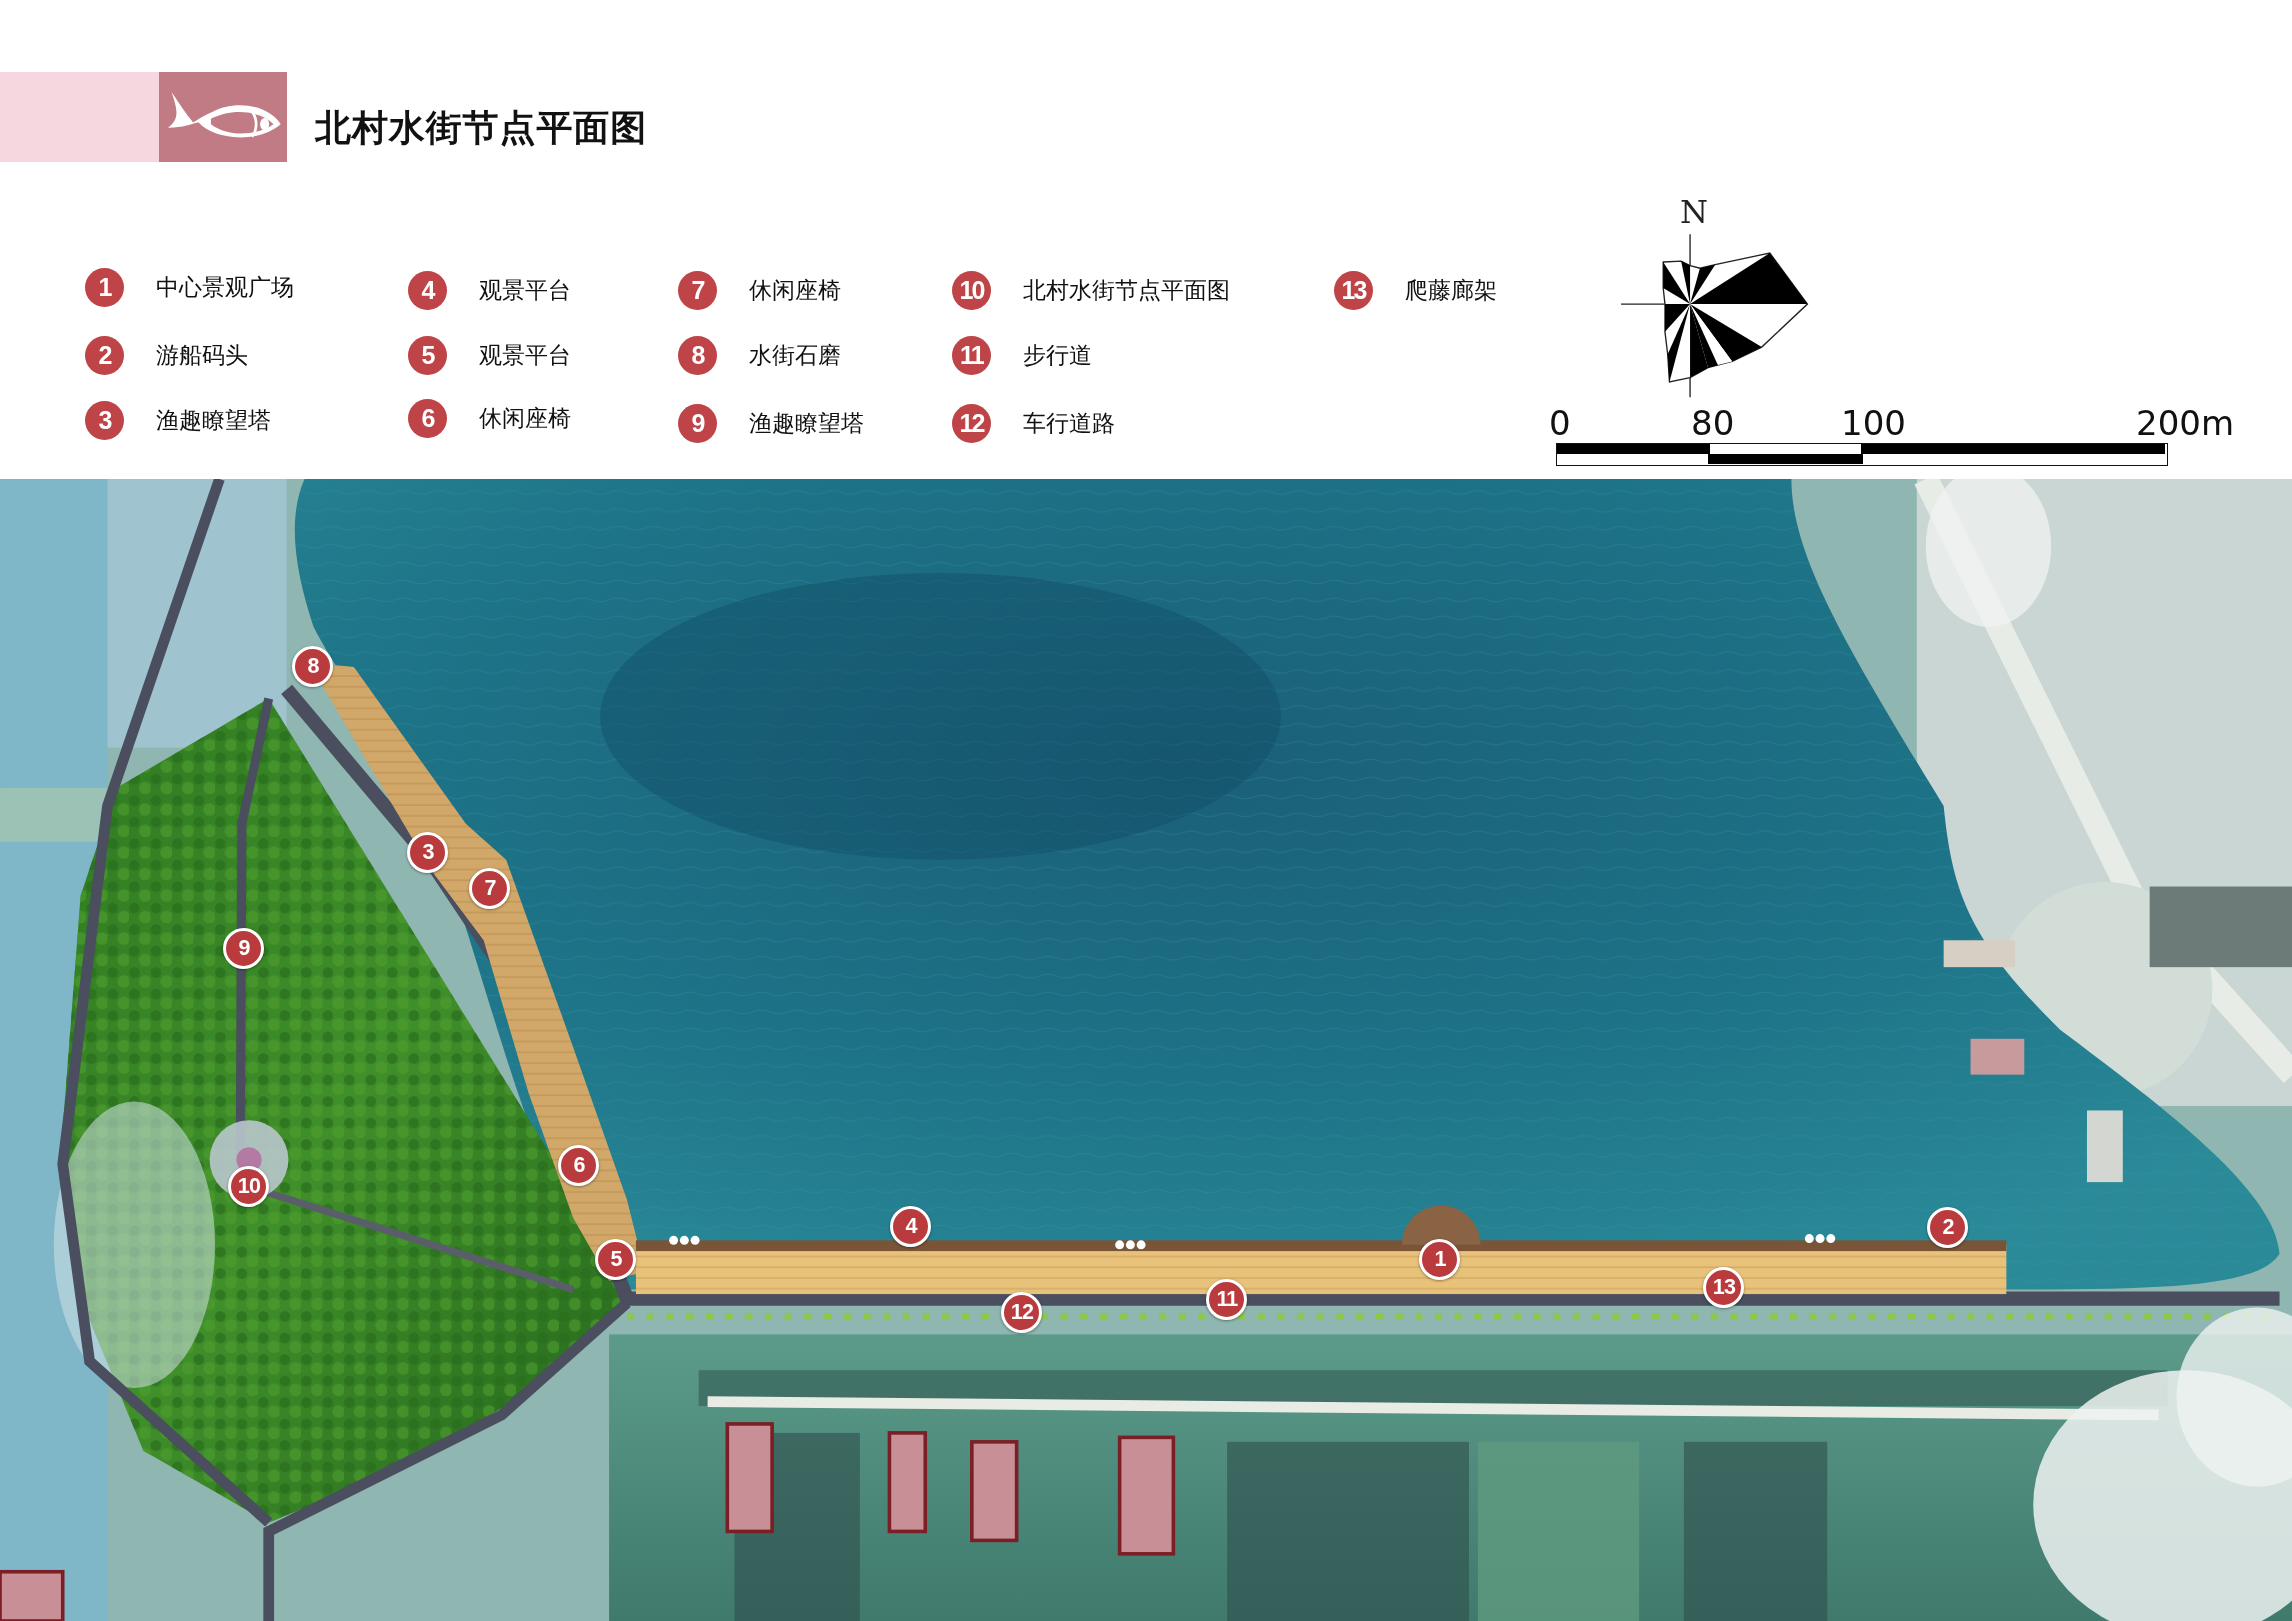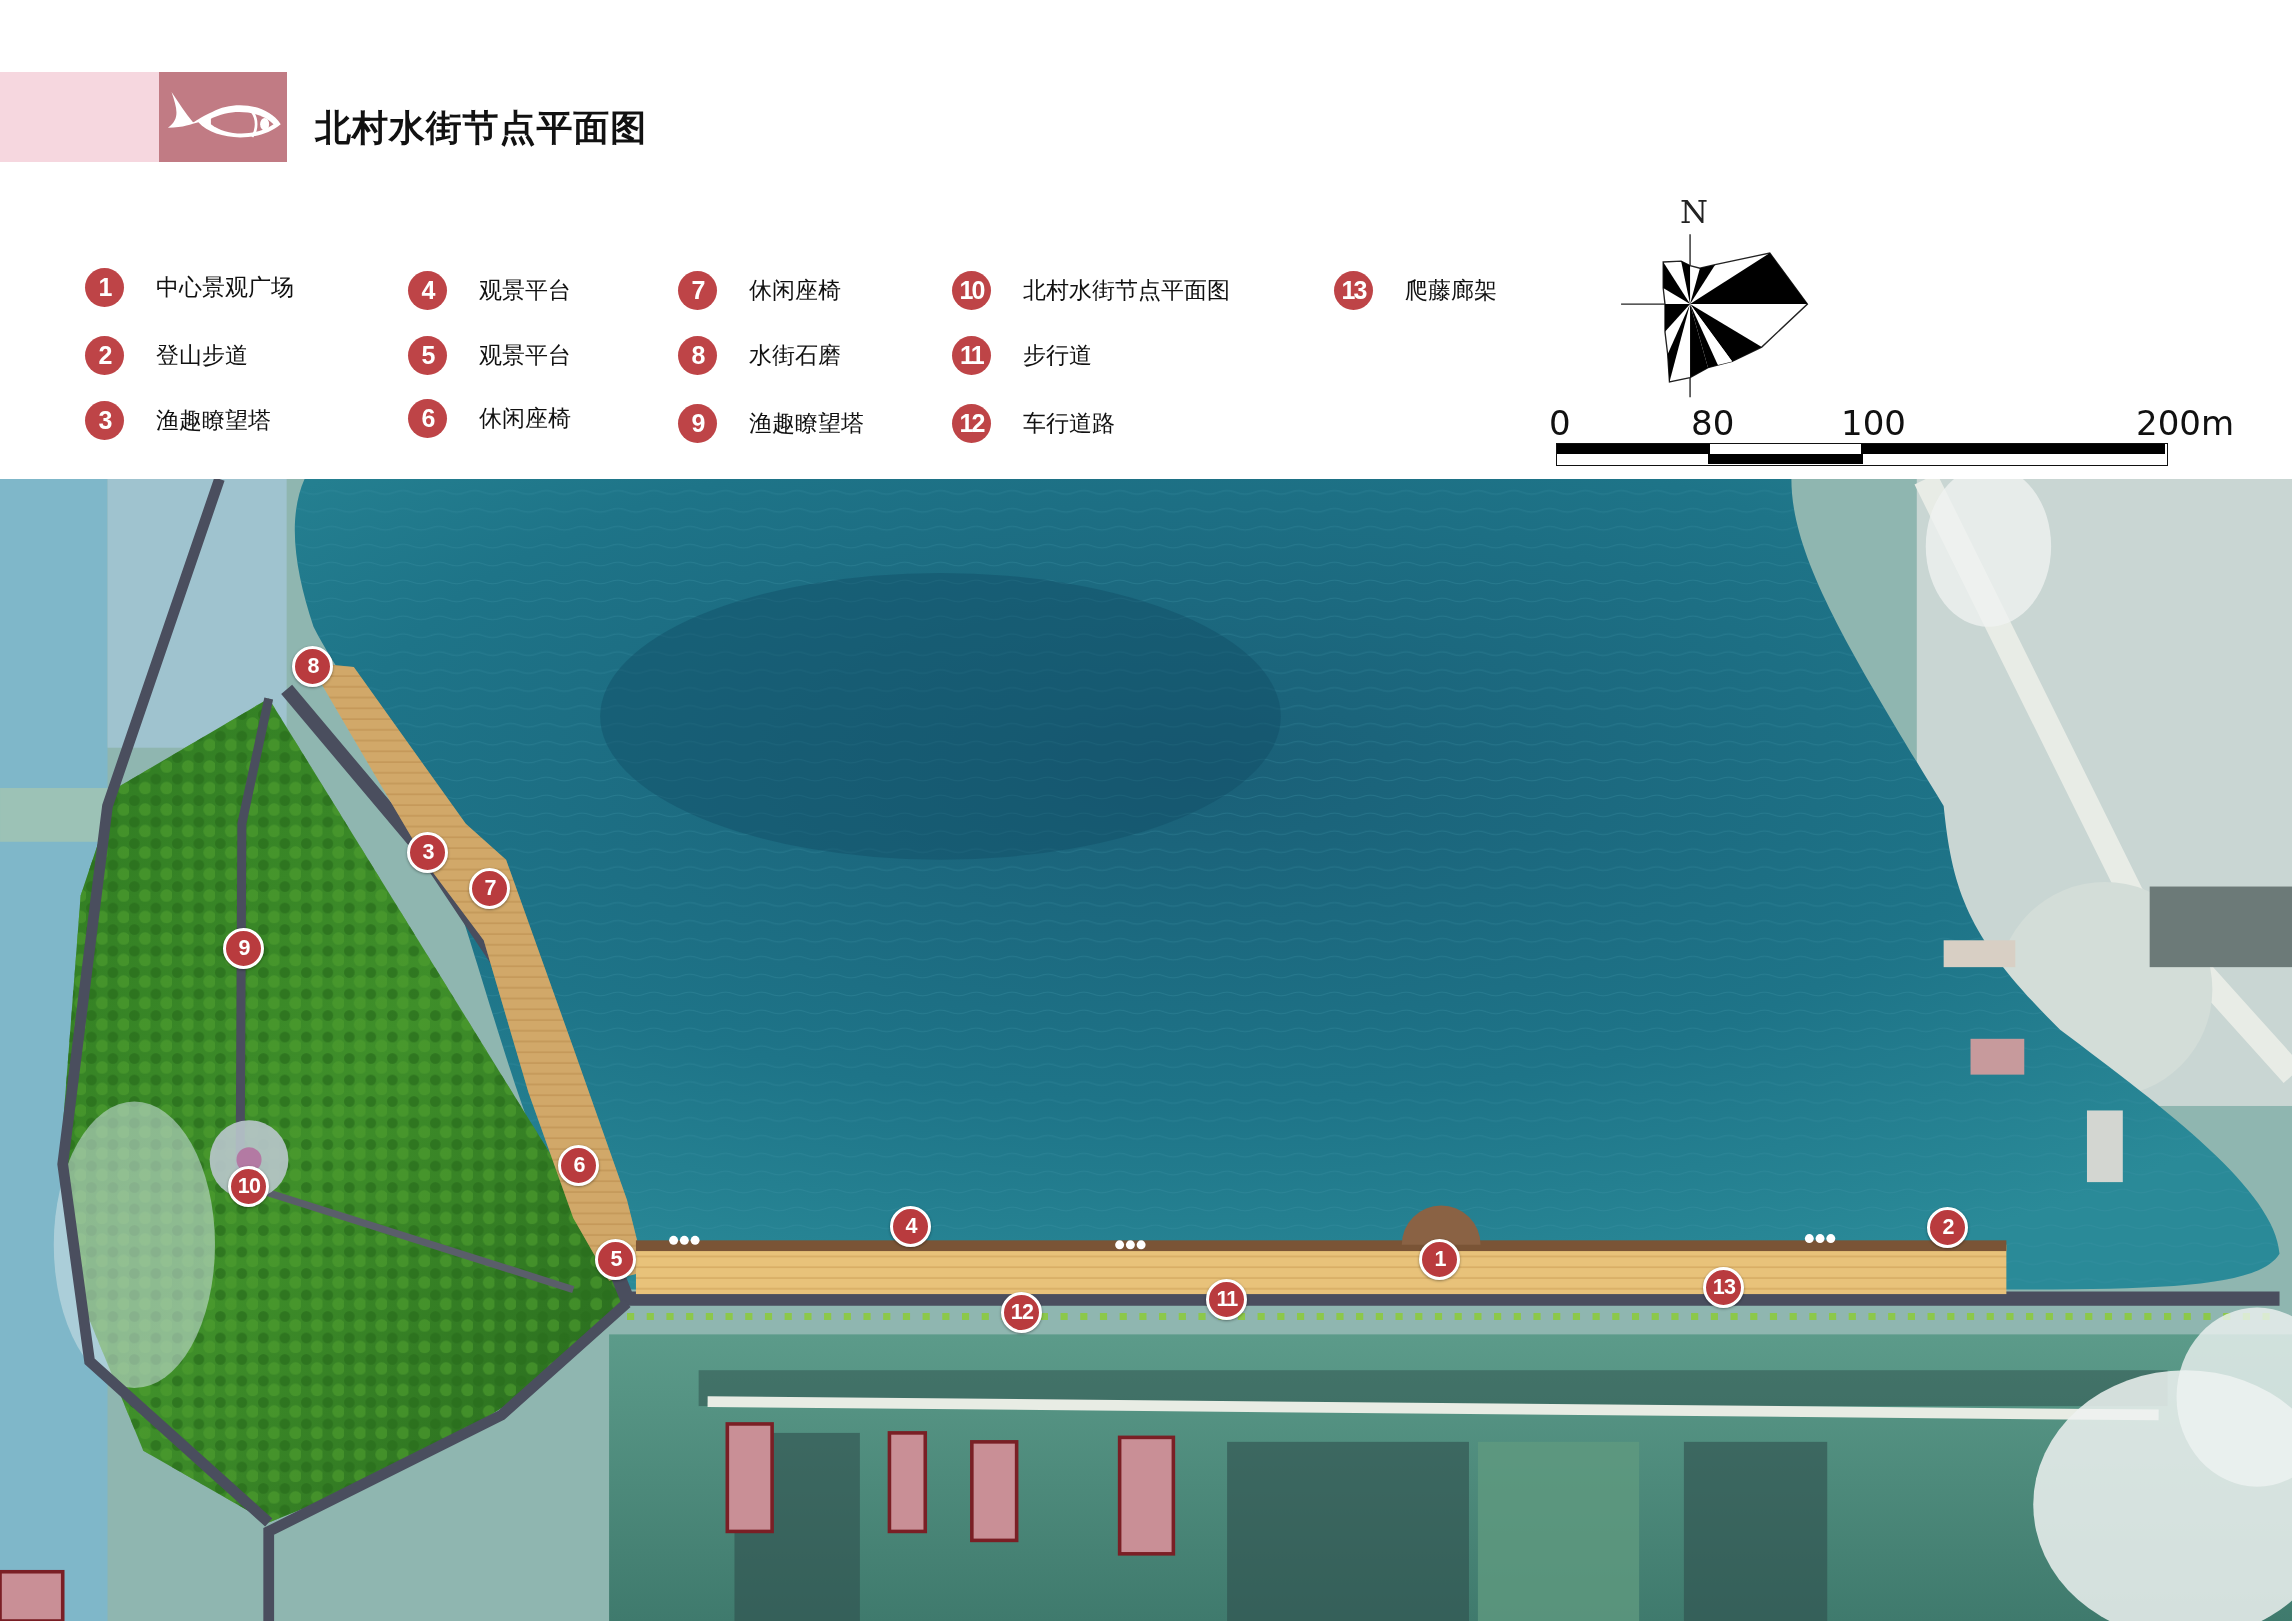--- a/index.html
+++ b/index.html
@@ -49,21 +49,21 @@
 <div class="hdr-title">北村水街节点平面图</div>
 
 <div class="legend">
 
   <div class="lg-item" style="left:85px;top:267px">
     <span class="lg-num">1</span>
     <span class="lg-label">中心景观广场</span>
   </div>
   <div class="lg-item" style="left:85px;top:335px">
     <span class="lg-num">2</span>
-    <span class="lg-label">登山步道</span>
+    <span class="lg-label">游船码头</span>
   </div>
   <div class="lg-item" style="left:85px;top:400px">
     <span class="lg-num">3</span>
     <span class="lg-label">渔趣瞭望塔</span>
   </div>
 
   <div class="lg-item" style="left:408px;top:270px">
     <span class="lg-num">4</span>
     <span class="lg-label">观景平台</span>
   </div>

